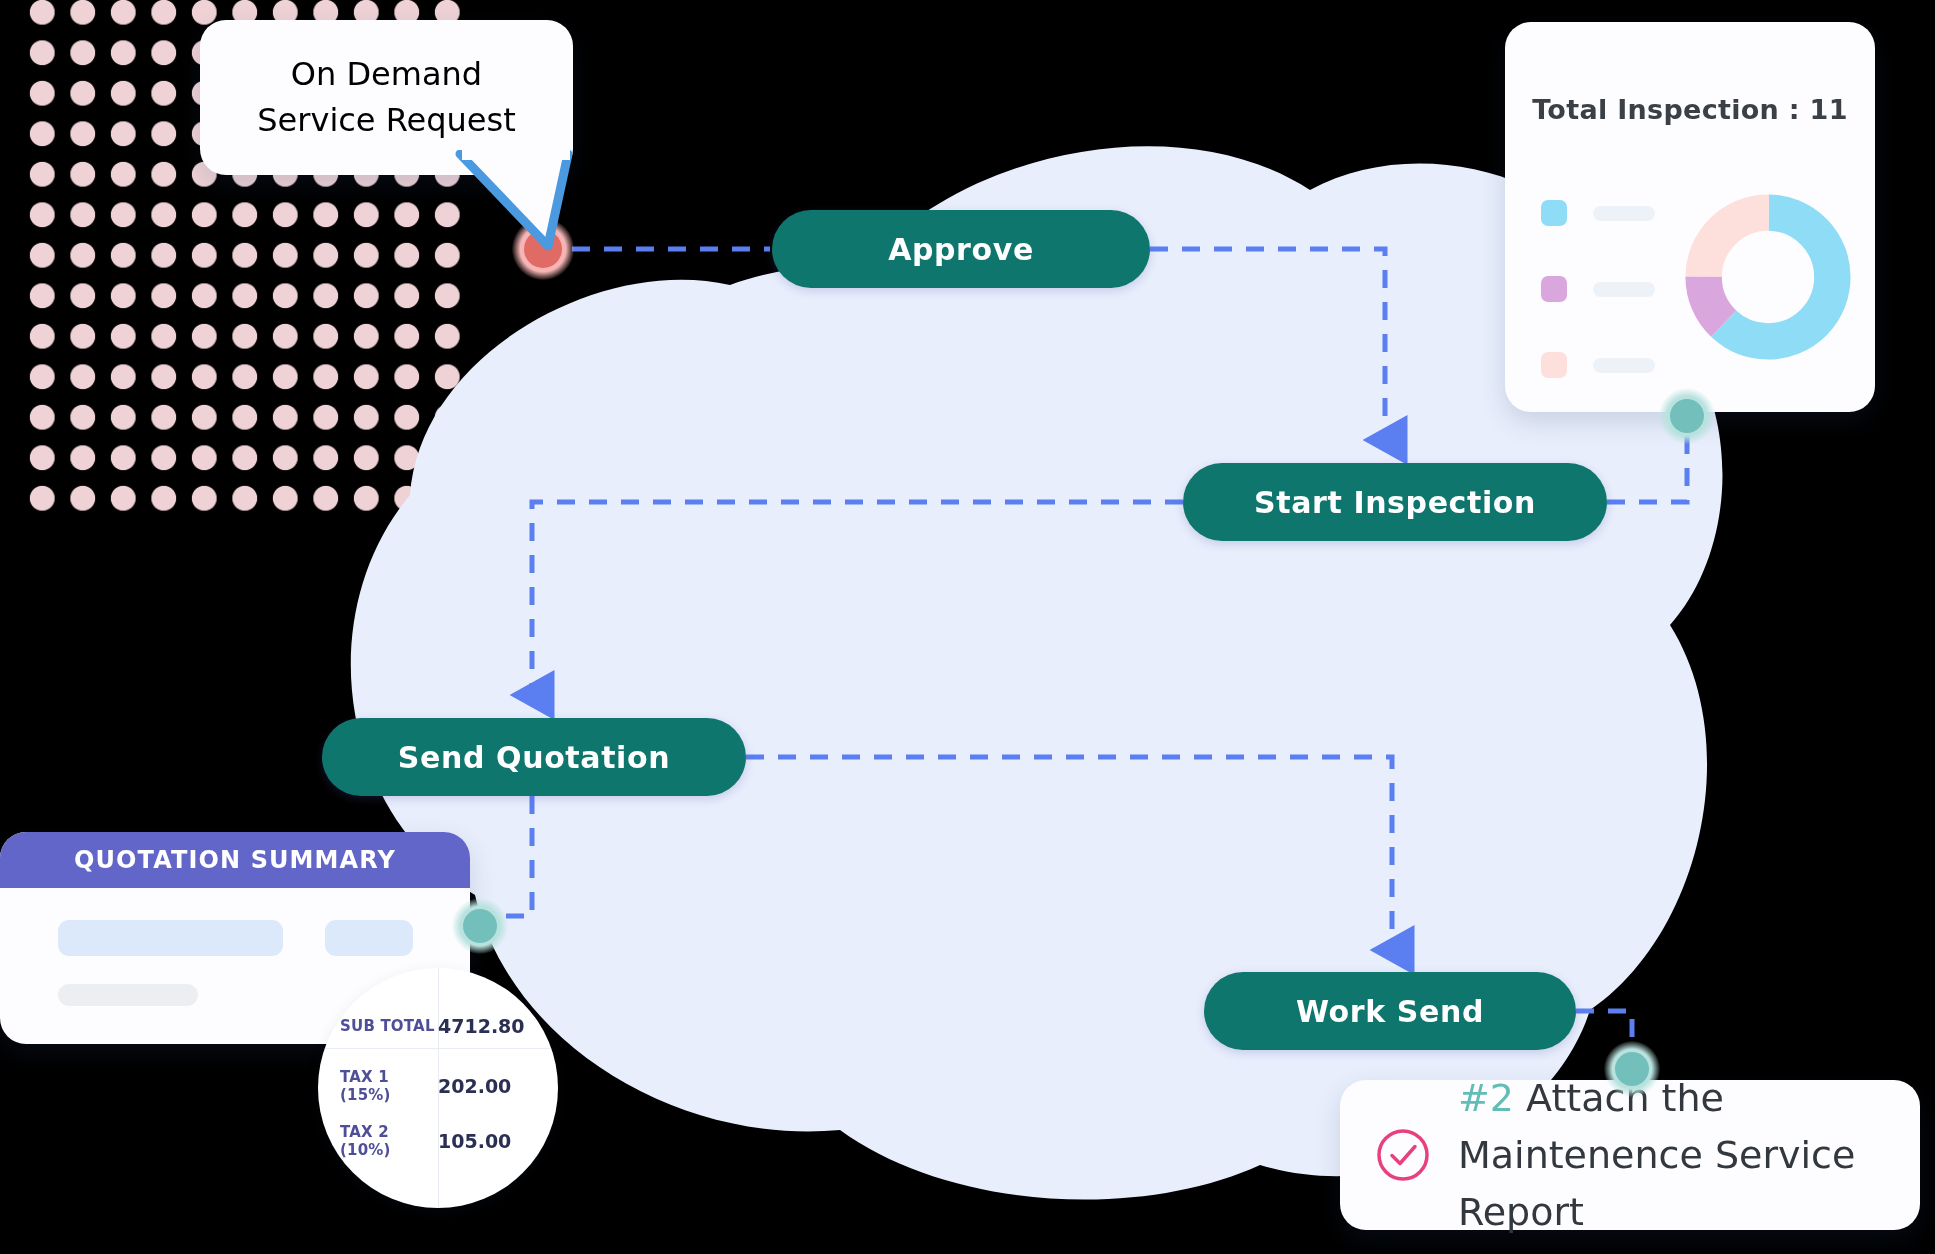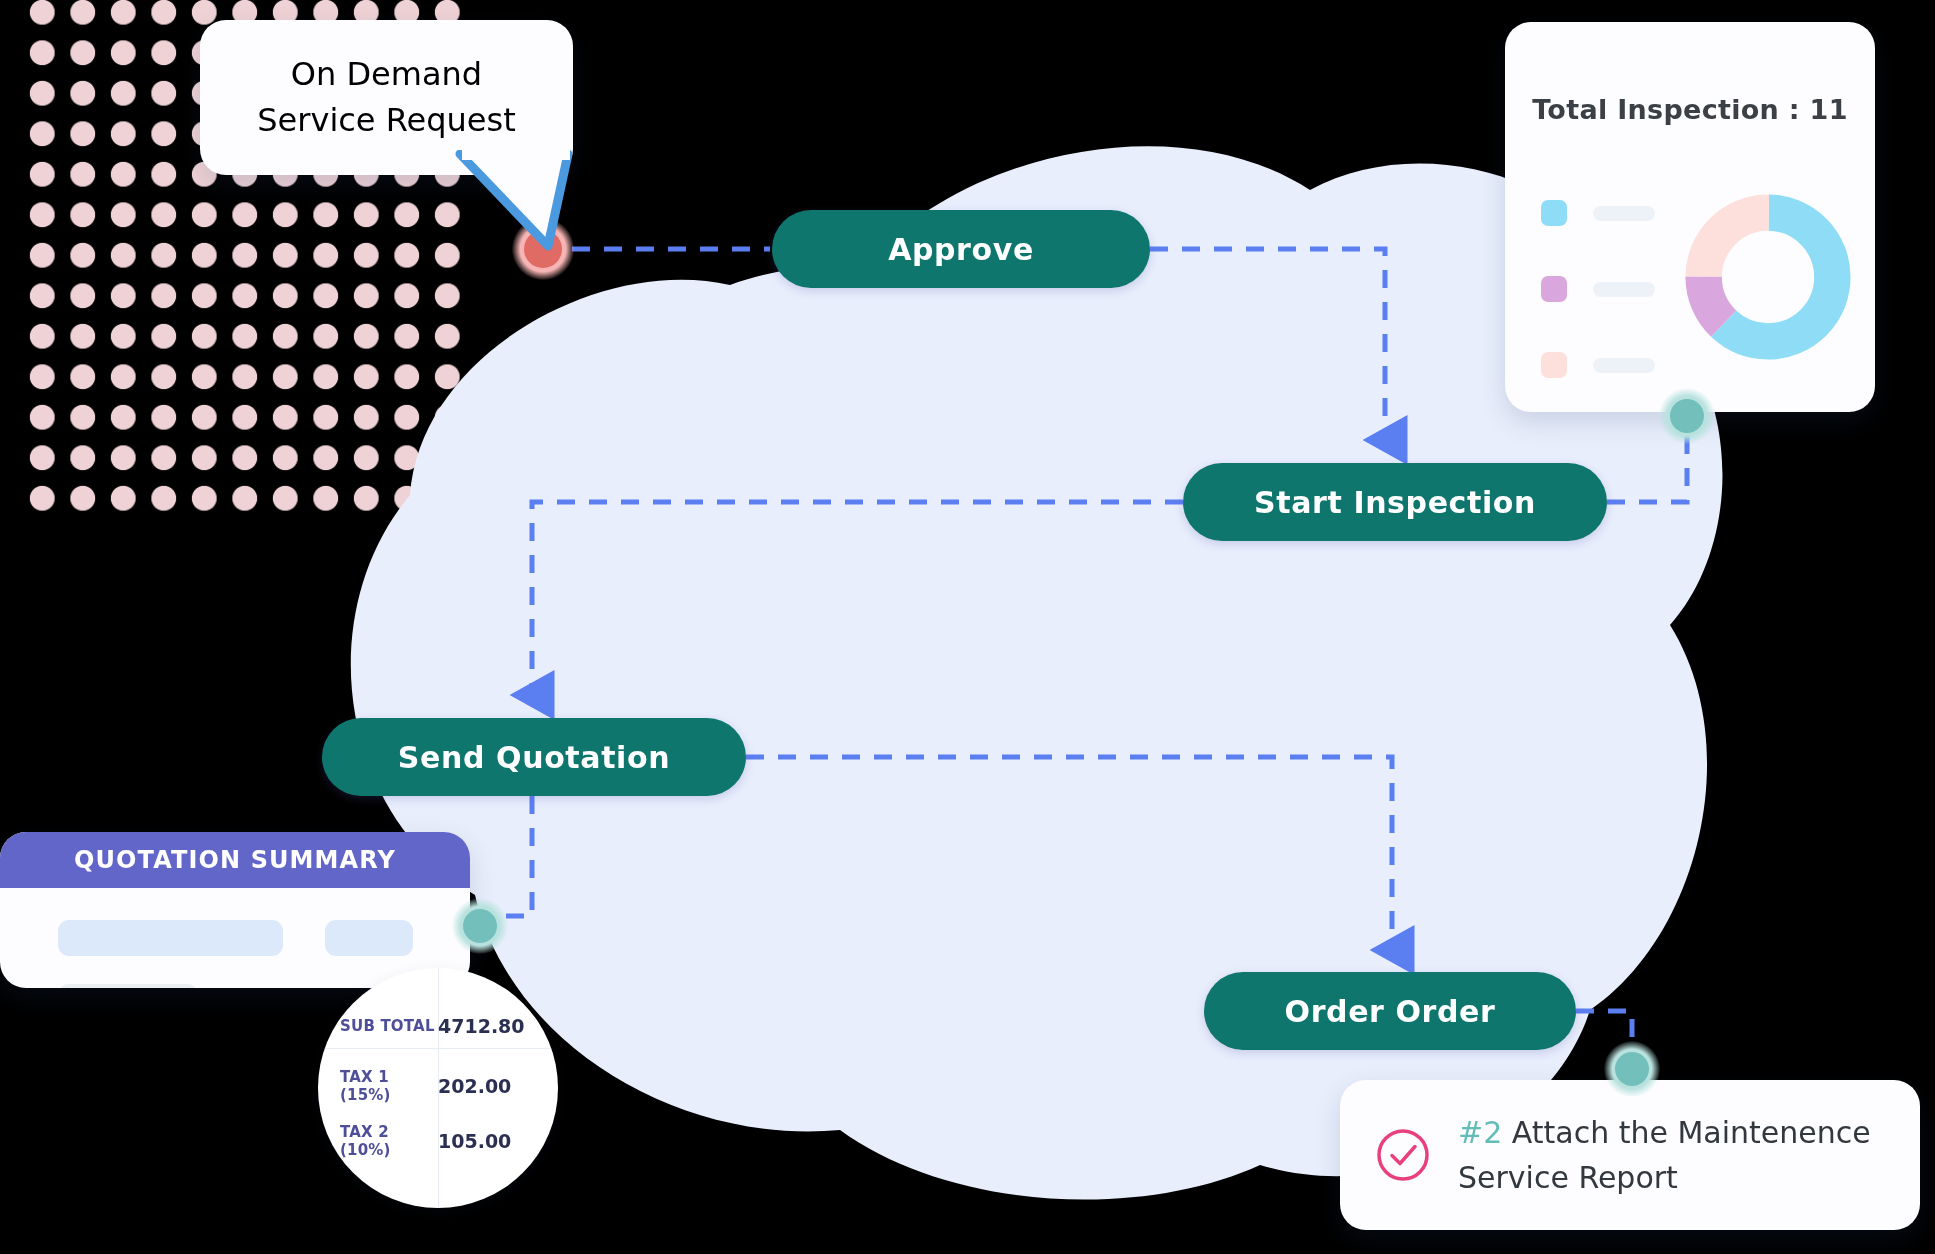--- a/index.html
+++ b/index.html
@@ -65,21 +65,21 @@
   .inspcard{left:1505px;top:22px;width:370px;height:390px;}
   .insp-title{position:absolute;left:0;right:0;top:72px;text-align:center;
      font-size:27px;font-weight:700;color:#3b4046;letter-spacing:.3px;}
   .insp-legend{position:absolute;left:36px;top:178px;}
   .lg-row{display:flex;align-items:center;margin-bottom:50px;}
   .lg-sw{width:26px;height:26px;border-radius:7px;margin-right:26px;}
   .lg-bar{width:62px;height:15px;border-radius:8px;background:#edf2f9;}
   .donut{position:absolute;left:178px;top:170px;width:170px;height:170px;}
 
   
-  .quotcard{left:0px;top:832px;width:470px;height:156px;overflow:hidden;}
+  .quotcard{left:0px;top:832px;width:470px;height:212px;overflow:hidden;}
   .quot-head{height:56px;background:#6366c9;display:flex;align-items:center;
      justify-content:center;color:#fff;font-weight:700;font-size:24px;letter-spacing:1.1px;}
   .quot-body{position:relative;height:156px;}
   .ph{position:absolute;border-radius:11px;}
   .ph-a{left:58px;top:32px;width:225px;height:36px;background:#dce9fb;}
   .ph-b{left:325px;top:32px;width:88px;height:36px;background:#dce9fb;}
   .ph-c{left:58px;top:96px;width:140px;height:22px;background:#eceef2;}
 
   
   .totcircle{position:absolute;left:318px;top:968px;width:240px;height:240px;
@@ -92,21 +92,21 @@
   .tot-lbl{width:50%;padding-left:22px;box-sizing:border-box;
      font-size:15px;font-weight:700;color:#4f4f99;letter-spacing:.2px;}
   .tot-val{width:50%;padding-right:20px;box-sizing:border-box;text-align:left;
      font-size:19px;font-weight:700;color:#2b2f52;}
   .tot-r1{top:30px;} .tot-r2{top:90px;} .tot-r3{top:145px;}
 
   
   .notecard{left:1340px;top:1080px;width:580px;height:150px;}
   .note-inner{position:absolute;inset:0;display:flex;align-items:center;padding:0 34px;}
   .note-check{flex:0 0 auto;width:58px;height:58px;margin-right:26px;}
-  .note-text{font-size:30px;line-height:1.5;color:#33383f;}
+  .note-text{font-size:38px;line-height:1.5;color:#33383f;}
   .note-num{color:#63bdb6;}
 </style>
 </head>
 <body>
 
 <div id="stage">
 
   <div class="dotgrid"></div>
 
   <div class="cloud">
@@ -155,21 +155,21 @@
   <div class="node node-approve">
     <span>Approve</span>
   </div>
   <div class="node node-inspect">
     <span>Start Inspection</span>
   </div>
   <div class="node node-quote">
     <span>Send Quotation</span>
   </div>
   <div class="node node-work">
-    <span>Order Order</span>
+    <span>Work Send</span>
   </div>
 
   <div class="bubble-tail">
     <svg viewBox="0 0 130 110" xmlns="http://www.w3.org/2000/svg">
       <path d="M 8 4 L 96 96 L 116 4 Z" fill="#fdfdff" stroke="#4b9ae0" stroke-width="9" stroke-linejoin="round"></path>
       <path d="M 10 0 L 118 0 L 118 10 L 10 10 Z" fill="#fdfdff"></path>
     </svg>
   </div>
   <div class="card bubble">
     <div class="txt">

